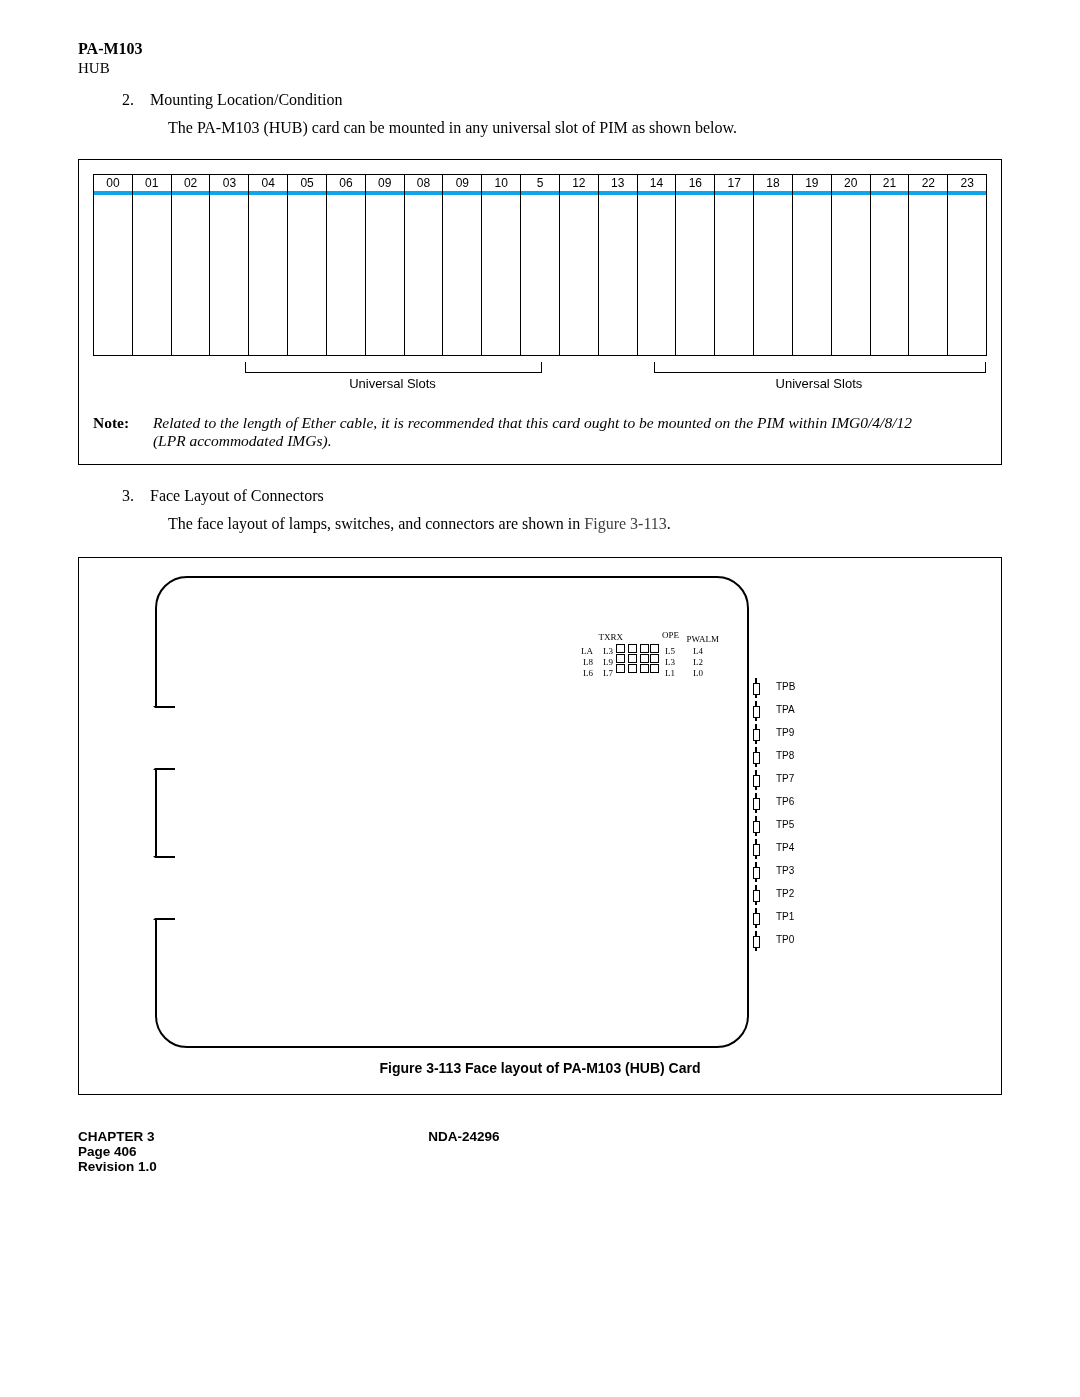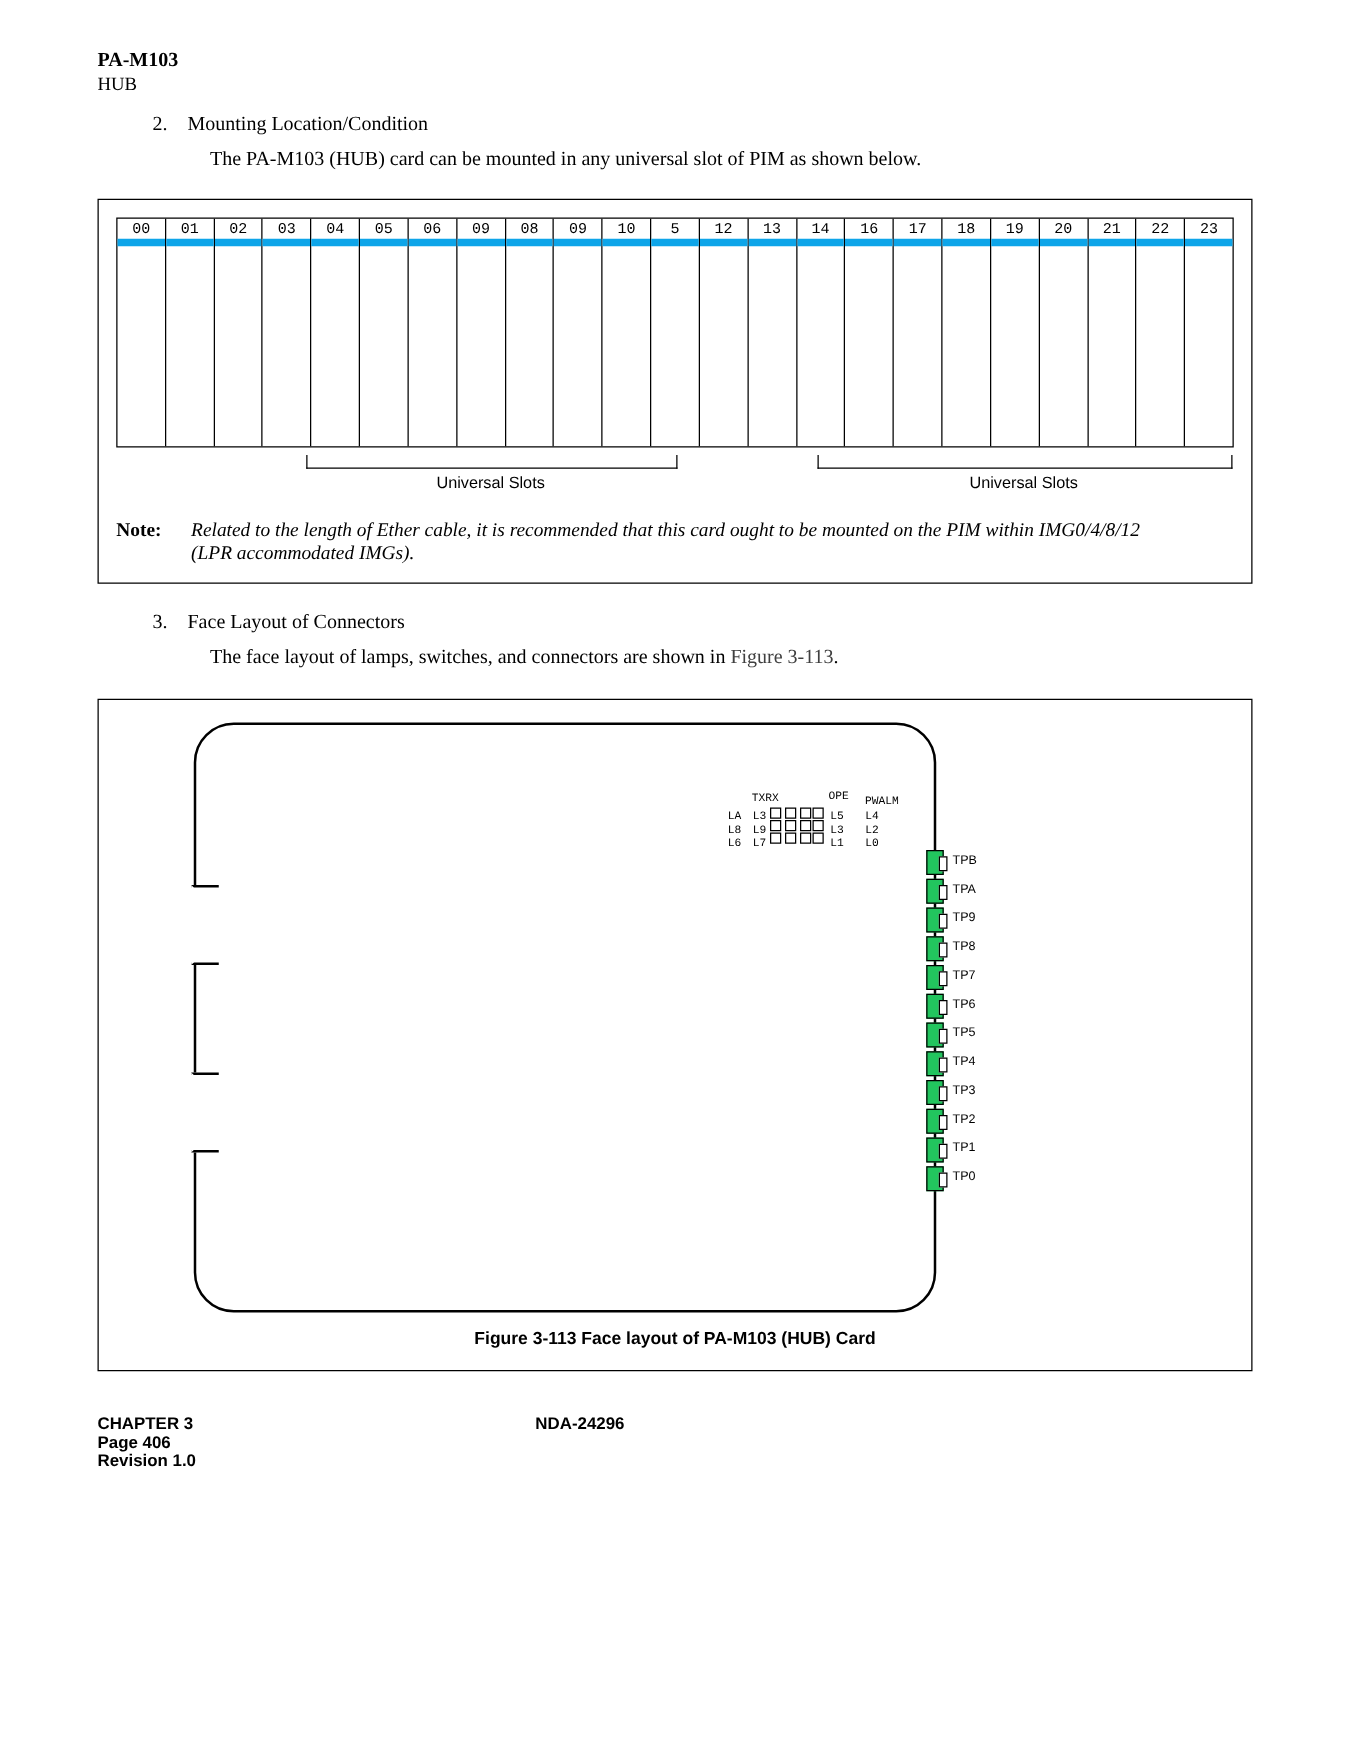--- a/index.html
+++ b/index.html
@@ -24,24 +24,24 @@
     box-sizing: border-box;
     width: 100%;
   }
   .slot {
     flex: 1 1 0;
     border-right: 1px solid #000;
     box-sizing: border-box;
   }
   .slot:last-child { border-right:none; }
   .slot-head {
-    font-family: Liberation Mono, monospace;
+    font-family: Liberation Sans, sans-serif;
     font-size: 12px;
     text-align: center;
-    border-bottom: 6px solid #0ea5e9;
+    border-bottom: 4px solid #0ea5e9;
     padding: 1px 0;
   }
   .slot-body { height: 160px; }
   .bracket-row { position: relative; height: 36px; margin-top: 6px;}
   .bracket {
     position: absolute;
     border-left: 1px solid #000;
     border-right: 1px solid #000;
     border-bottom: 1px solid #000;
     height: 10px;
@@ -74,30 +74,31 @@
   }
   .edge-col {
     position:absolute; right:170px; top:102px; width:14px;
     display:flex; flex-direction:column;
   }
   .edge-port {
     height:20px; margin-bottom:3px;
     border:1px solid #000; box-sizing:border-box;
     background:#22c55e;
     position:relative;
+    margin-left:14px;
   }
   .edge-port::after{
     content:""; position:absolute; right:-4px; top:4px; width:5px; height:10px; border:1px solid #000; background:#fff;
   }
   .port-label {
     position:absolute; left:20px; top:2px;
     font-family: Arial, Helvetica, sans-serif; font-size:10px;
   }
   .top-labels {
-    position:absolute; font-family: Liberation Mono, monospace; font-size:9px; line-height:11px;
+    position:absolute; font-family: Liberation Serif, serif; font-size:9px; line-height:11px;
   }
   .led-block {
     position:absolute; top:68px;
     display:flex; flex-direction:column;
   }
   .led { width:7px; height:7px; border:1px solid #000; margin-bottom:1px; }
   .fig-caption {
     text-align:center; font-family: Arial, Helvetica, sans-serif; font-weight: bold; font-size:14px; margin-top:14px;
   }
   .footer { margin-top: 34px; font-family: Arial, Helvetica, sans-serif; font-size:13.5px; font-weight:bold;}

